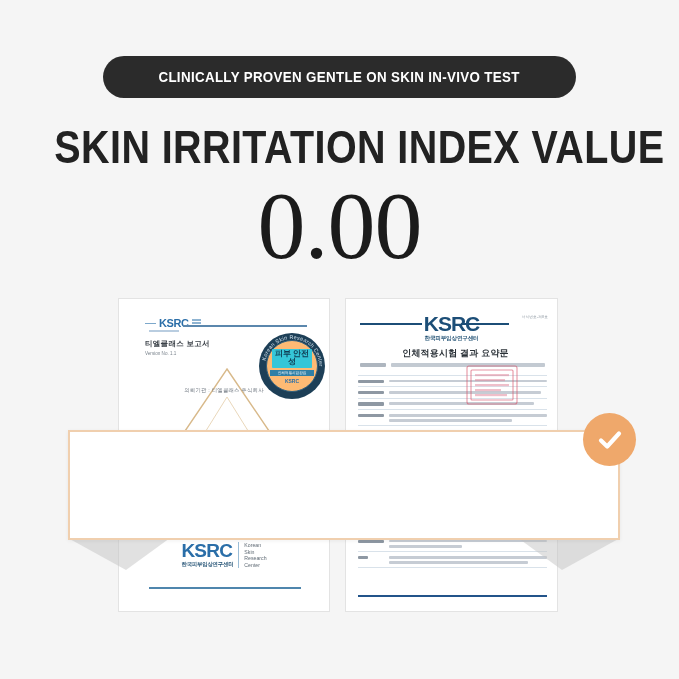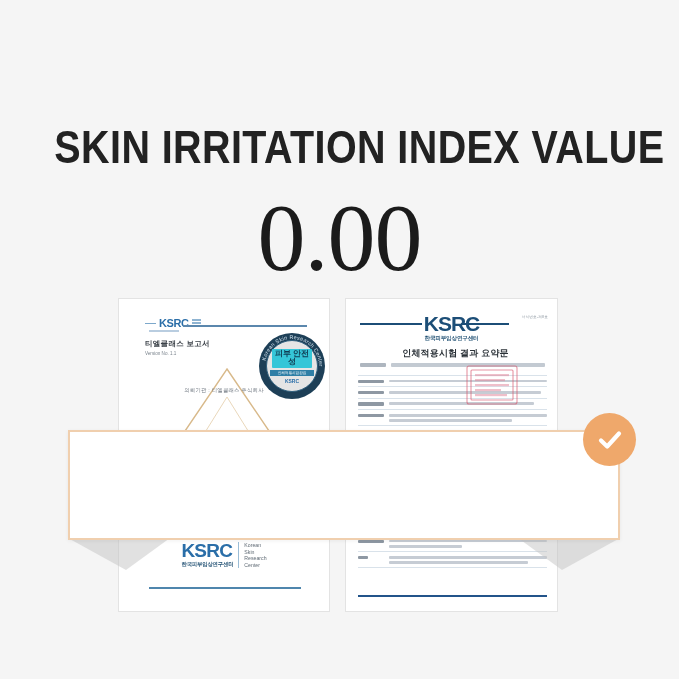--- a/index.html
+++ b/index.html
@@ -50,21 +50,20 @@
   .bigvalue {
     position:absolute;
     left:0; right:0; top:178px;
     text-align:center;
     color:#1b1b1b;
     font-family:"Liberation Serif", serif;
     font-size:96px;
     font-weight:normal;
     letter-spacing:-1px;
     line-height:1;
-    margin-top:12px;
   }
 
   
   .docs { position:absolute; left:118px; top:298px; width:440px; height:314px; }
   .doc {
     position:absolute; top:0; height:314px;
     background:#ffffff;
     border:1px solid #e3e3e3;
     overflow:hidden;
   }
@@ -91,21 +90,21 @@
 
   
   .seal {
     position:absolute; left:140px; top:34px;
     width:66px; height:66px; border-radius:50%;
     background:#1d3f57;
     display:flex; align-items:center; justify-content:center;
   }
   .seal-inner {
     width:52px; height:52px; border-radius:50%;
-    background:#e5e5e5;
+    background:#fdba74;
     border:1.5px solid #2f5f7d;
     display:flex; flex-direction:column; align-items:center; justify-content:center;
     gap:1px;
   }
   .seal-kr {
     background:#35c6d8; color:#0f3a50;
     font-size:8px; font-weight:bold; line-height:8.5px;
     width:40px; text-align:center; border-radius:1px; padding:1px 0;
   }
   .seal-band {
@@ -208,20 +207,23 @@
     border-radius:50%;
     background:#efa86b;
     display:flex; align-items:center; justify-content:center;
   }
 </style>
 </head>
 <body>
 
 <div class="stage">
 
+  <div class="banner">
+    <div class="banner-text">CLINICALLY PROVEN GENTLE ON SKIN IN-VIVO TEST</div>
+  </div>
 
   <div class="headline">SKIN IRRITATION INDEX VALUE</div>
 
   <div class="bigvalue">0.00</div>
 
   <div class="docs">
 
     <div class="doc doc-left">
 
       <div class="l-logo">

